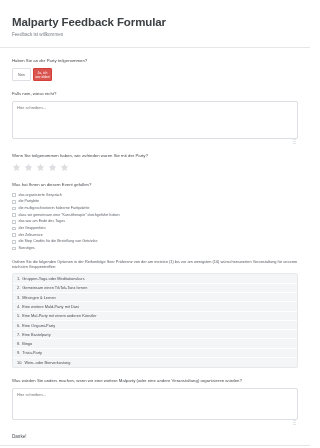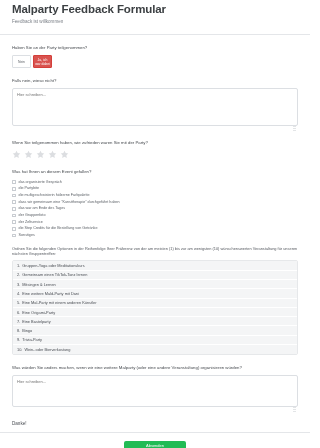--- a/index.html
+++ b/index.html
@@ -17,21 +17,21 @@
   }
   .page {
     width: 310px;
     height: 448px;
     position: relative;
     box-sizing: border-box;
     padding: 0 12px;
   }
   
   .form-header {
-    padding-top: 3px;
+    padding-top: 16px;
   }
   .form-title {
     font-size: 11.5px;
     font-weight: bold;
     color: #3c4043;
     letter-spacing: -0.1px;
     line-height: 13px;
     margin: 0;
   }
   .form-subtitle {

